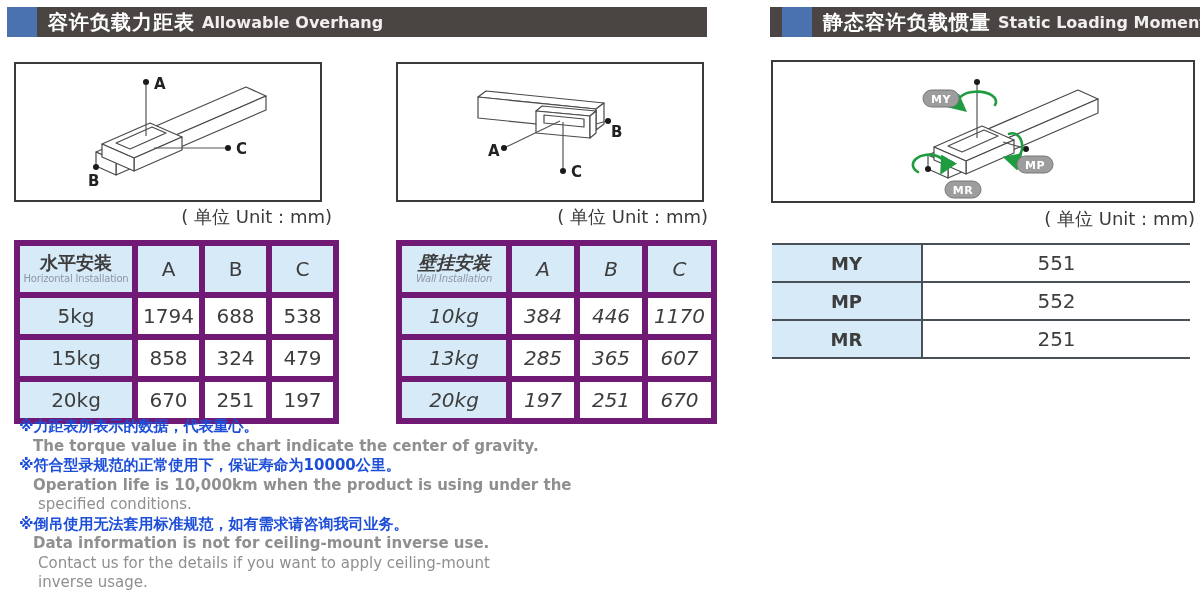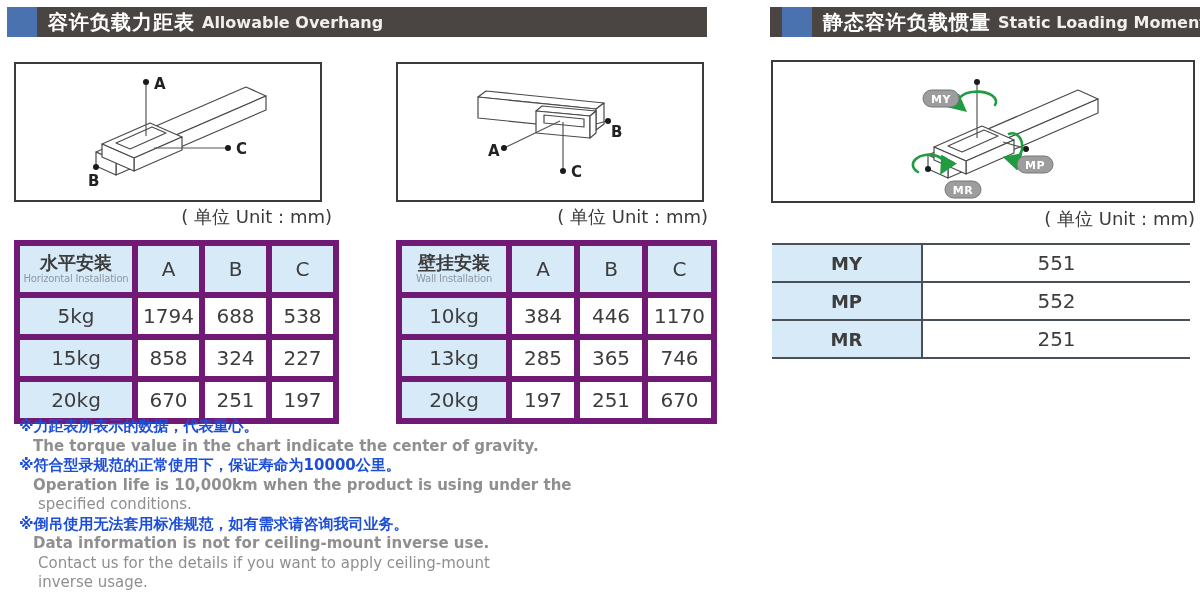--- a/index.html
+++ b/index.html
@@ -23,21 +23,21 @@
   #unit1{left:14px;top:205px;width:318px;}
   #unit2{left:396px;top:205px;width:312px;}
   #unit3{left:771px;top:207px;width:424px;}
 
   
   table{border-collapse:collapse;position:absolute;table-layout:fixed;}
   .grid-table td{border:6px solid #701a75;text-align:center;vertical-align:middle;
                  color:#3d3d3d;background:#fff;padding:0;}
   .grid-table td.blue{background:#d7eaf8;}
   #table1{left:14px;top:240px;width:319px;}
-  #table2{left:396px;top:240px;width:315px;}
+  #table2{left:396px;top:240px;width:315px;font-style:italic;}
   .grid-table tr.hdr td{height:46px;}
   .grid-table tr.data td{height:36px;font-size:20px;}
   .grid-table td.colhead{font-size:20px;}
   .grid-table td.load{font-size:19px;}
   .tname .zh{font-size:18px;font-weight:bold;line-height:20px;}
   .tname .en{font-size:10px;color:#8d97a2;letter-spacing:-0.2px;line-height:12px;}
 
   #table3{left:772px;top:243px;width:418px;}
   #table3 td{border-top:2px solid #4a5058;border-bottom:2px solid #4a5058;height:36px;
              text-align:center;vertical-align:middle;color:#3d3d3d;padding:0;}
@@ -175,21 +175,21 @@
     <tr class="data">
       <td class="blue load">5kg</td>
       <td>1794</td>
       <td>688</td>
       <td>538</td>
     </tr>
     <tr class="data">
       <td class="blue load">15kg</td>
       <td>858</td>
       <td>324</td>
-      <td>227</td>
+      <td>479</td>
     </tr>
     <tr class="data">
       <td class="blue load">20kg</td>
       <td>670</td>
       <td>251</td>
       <td>197</td>
     </tr>
   </tbody>
     </table>
 
@@ -213,21 +213,21 @@
     <tr class="data">
       <td class="blue load">10kg</td>
       <td>384</td>
       <td>446</td>
       <td>1170</td>
     </tr>
     <tr class="data">
       <td class="blue load">13kg</td>
       <td>285</td>
       <td>365</td>
-      <td>746</td>
+      <td>607</td>
     </tr>
     <tr class="data">
       <td class="blue load">20kg</td>
       <td>197</td>
       <td>251</td>
       <td>670</td>
     </tr>
   </tbody>
     </table>
 

